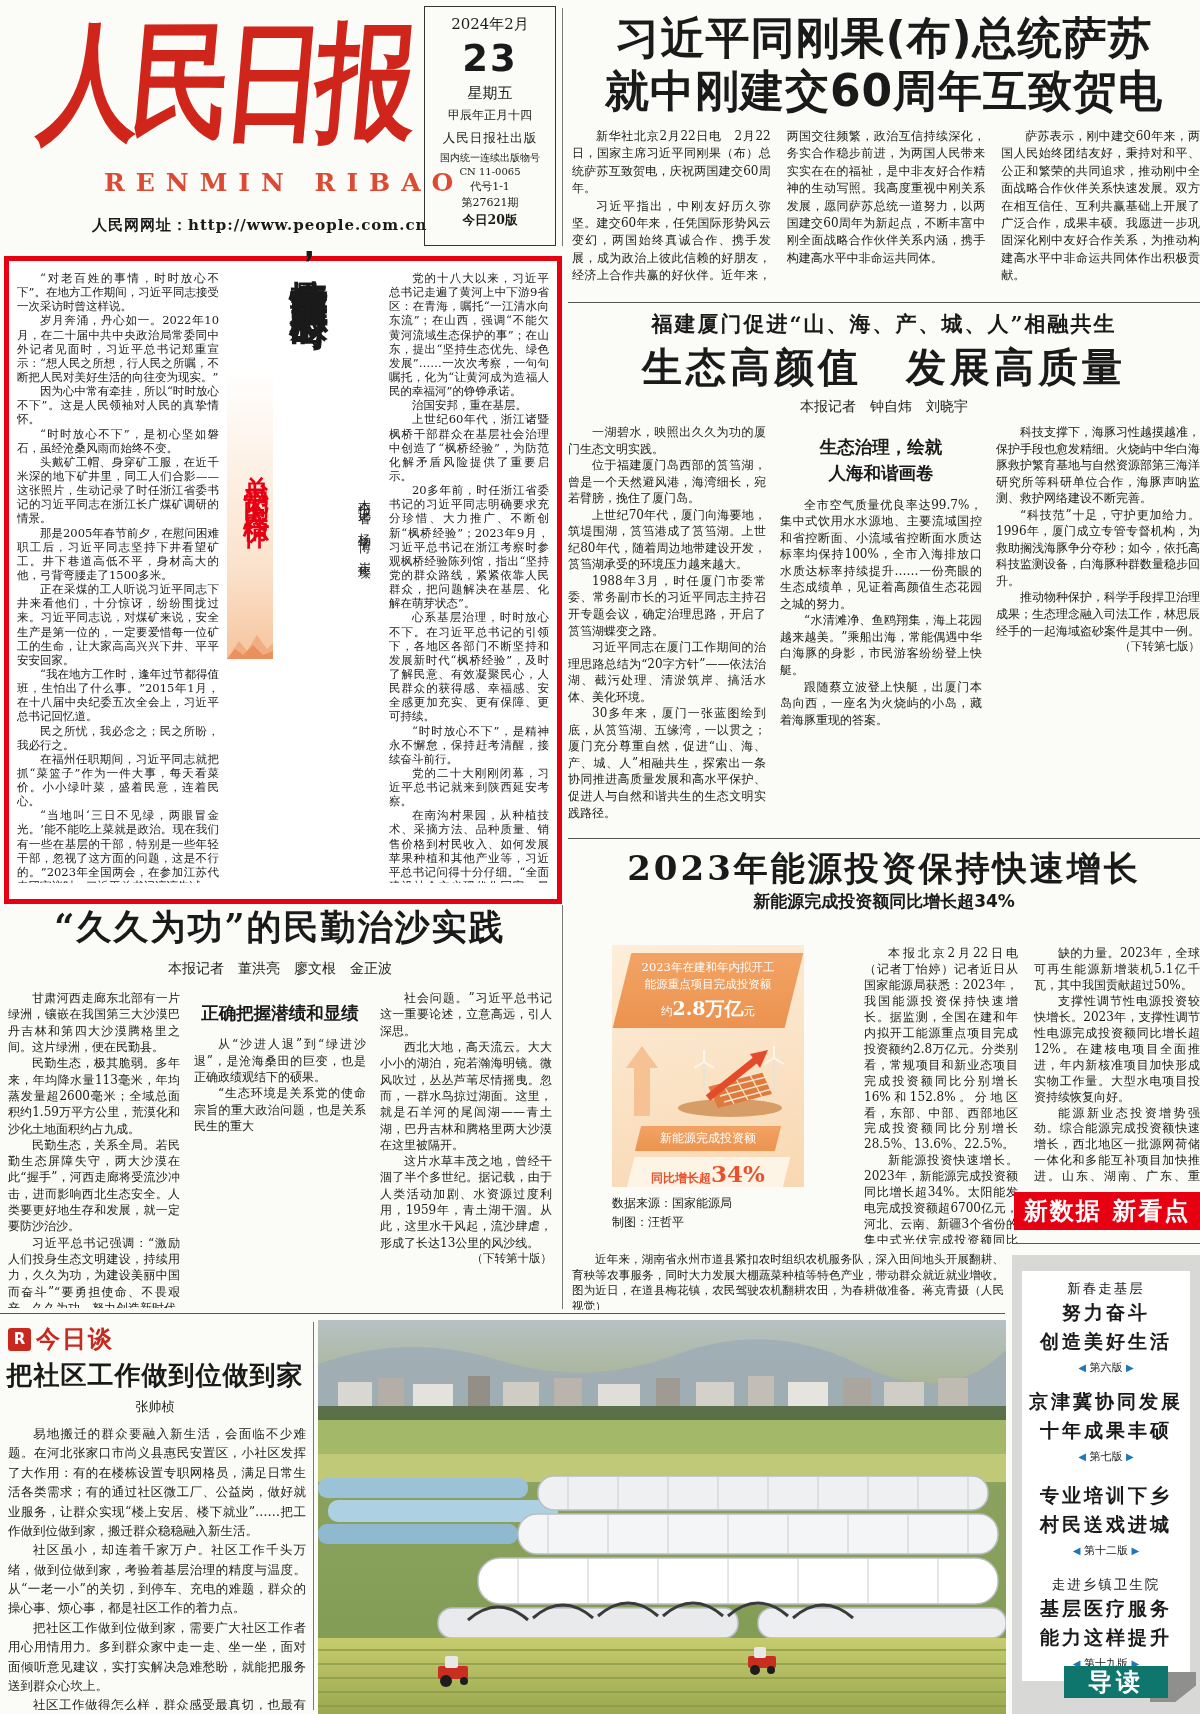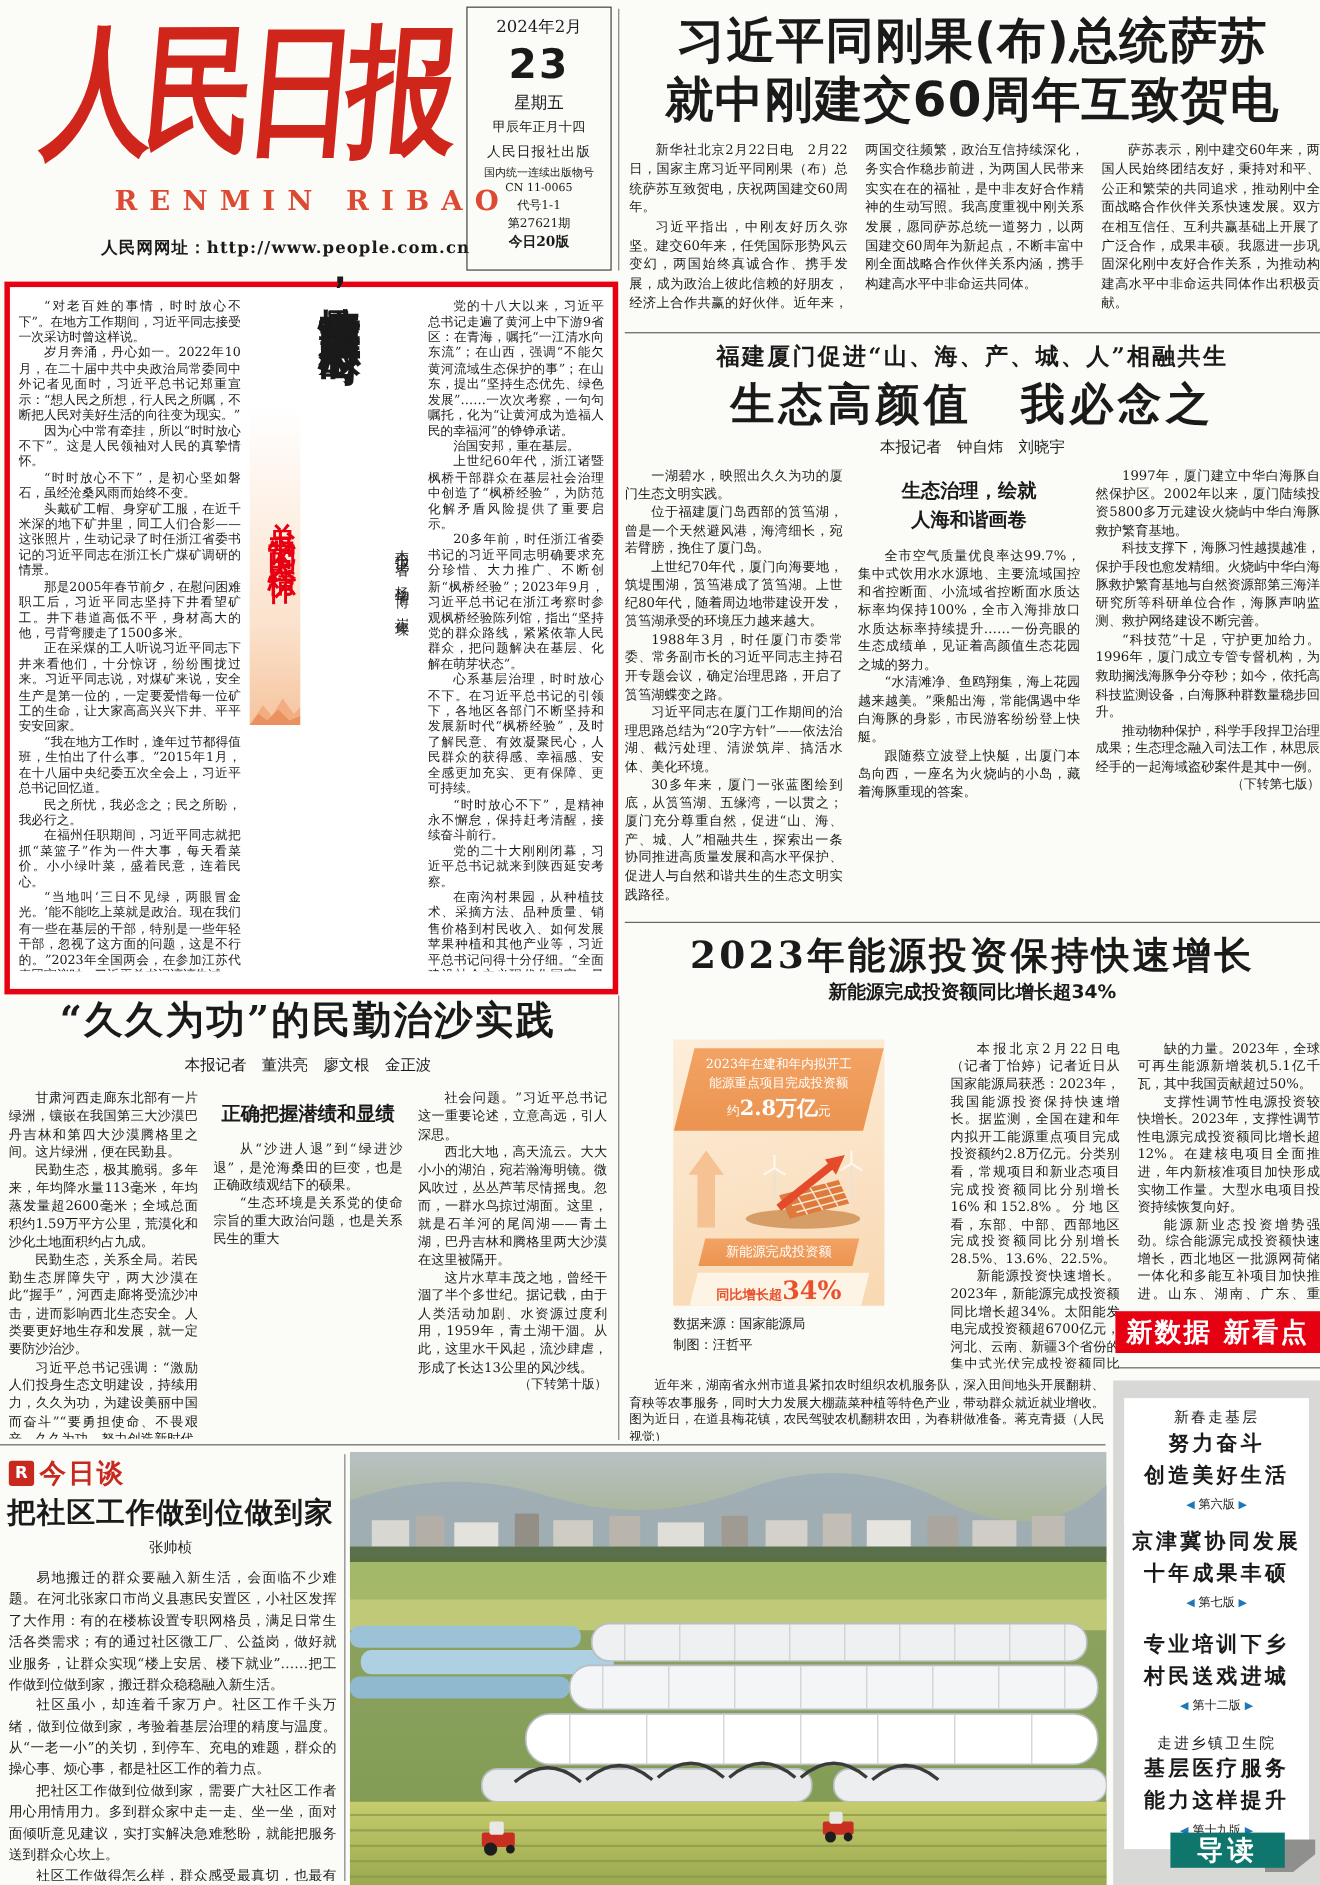--- a/index.html
+++ b/index.html
@@ -172,42 +172,41 @@
         <p>20多年前，时任浙江省委书记的习近平同志明确要求充分珍惜、大力推广、不断创新“枫桥经验”；2023年9月，习近平总书记在浙江考察时参观枫桥经验陈列馆，指出“坚持党的群众路线，紧紧依靠人民群众，把问题解决在基层、化解在萌芽状态”。</p>
         <p>心系基层治理，时时放心不下。在习近平总书记的引领下，各地区各部门不断坚持和发展新时代“枫桥经验”，及时了解民意、有效凝聚民心，人民群众的获得感、幸福感、安全感更加充实、更有保障、更可持续。</p>
         <p>“时时放心不下”，是精神永不懈怠，保持赶考清醒，接续奋斗前行。</p>
         <p>党的二十大刚刚闭幕，习近平总书记就来到陕西延安考察。</p>
         <p>在南沟村果园，从种植技术、采摘方法、品种质量、销售价格到村民收入、如何发展苹果种植和其他产业等，习近平总书记问得十分仔细。“全面建设社会主义现代化国家，最艰巨最繁重的任务仍然在农村。”一家一户的小账本，饱含着习近平总书记的深情牵挂。</p>
       </div>
   </div>
 
   <div class="abs hairline" style="left:568px;top:302px;width:632px;height:1px;"></div>
   <div class="abs" id="xm-kicker">福建厦门促进“山、海、产、城、人”相融共生</div>
-  <div class="abs sans" id="xm-title">生态高颜值　我必念之</div>
+  <div class="abs sans" id="xm-title">生态高颜值　发展高质量</div>
   <div class="abs" id="xm-byline">本报记者　钟自炜　刘晓宇</div>
   <div class="abs jtext xm-col" id="xm-c1">
       <p>一湖碧水，映照出久久为功的厦门生态文明实践。</p>
       <p>位于福建厦门岛西部的筼筜湖，曾是一个天然避风港，海湾细长，宛若臂膀，挽住了厦门岛。</p>
       <p>上世纪70年代，厦门向海要地，筑堤围湖，筼筜港成了筼筜湖。上世纪80年代，随着周边地带建设开发，筼筜湖承受的环境压力越来越大。</p>
       <p>1988年3月，时任厦门市委常委、常务副市长的习近平同志主持召开专题会议，确定治理思路，开启了筼筜湖蝶变之路。</p>
       <p>习近平同志在厦门工作期间的治理思路总结为“20字方针”——依法治湖、截污处理、清淤筑岸、搞活水体、美化环境。</p>
       <p>30多年来，厦门一张蓝图绘到底，从筼筜湖、五缘湾，一以贯之；厦门充分尊重自然，促进“山、海、产、城、人”相融共生，探索出一条协同推进高质量发展和高水平保护、促进人与自然和谐共生的生态文明实践路径。</p>
     </div>
   <div class="abs jtext xm-col" id="xm-c2">
     <div class="subhead">生态治理，绘就
 人海和谐画卷</div>
     <div>
         <p>全市空气质量优良率达99.7%，集中式饮用水水源地、主要流域国控和省控断面、小流域省控断面水质达标率均保持100%，全市入海排放口水质达标率持续提升……一份亮眼的生态成绩单，见证着高颜值生态花园之城的努力。</p>
         <p>“水清滩净、鱼鸥翔集，海上花园越来越美。”乘船出海，常能偶遇中华白海豚的身影，市民游客纷纷登上快艇。</p>
         <p>跟随蔡立波登上快艇，出厦门本岛向西，一座名为火烧屿的小岛，藏着海豚重现的答案。</p>
       </div>
   </div>
   <div class="abs jtext xm-col" id="xm-c3">
     <div>
-        <p>1997年，厦门建立中华白海豚自然保护区。2002年以来，厦门陆续投资5800多万元建设火烧屿中华白海豚救护繁育基地。</p>
         <p>科技支撑下，海豚习性越摸越准，保护手段也愈发精细。火烧屿中华白海豚救护繁育基地与自然资源部第三海洋研究所等科研单位合作，海豚声呐监测、救护网络建设不断完善。</p>
         <p>“科技范”十足，守护更加给力。1996年，厦门成立专管专督机构，为救助搁浅海豚争分夺秒；如今，依托高科技监测设备，白海豚种群数量稳步回升。</p>
         <p>推动物种保护，科学手段捍卫治理成果；生态理念融入司法工作，林思辰经手的一起海域盗砂案件是其中一例。</p>
       </div>
     <div class="jump">（下转第七版）</div>
   </div>
 
   <div class="abs hairline" style="left:568px;top:838px;width:632px;height:1px;"></div>
   <div class="abs" id="en-title">2023年能源投资保持快速增长</div>
   <div class="abs" id="en-sub">新能源完成投资额同比增长超34%</div>

